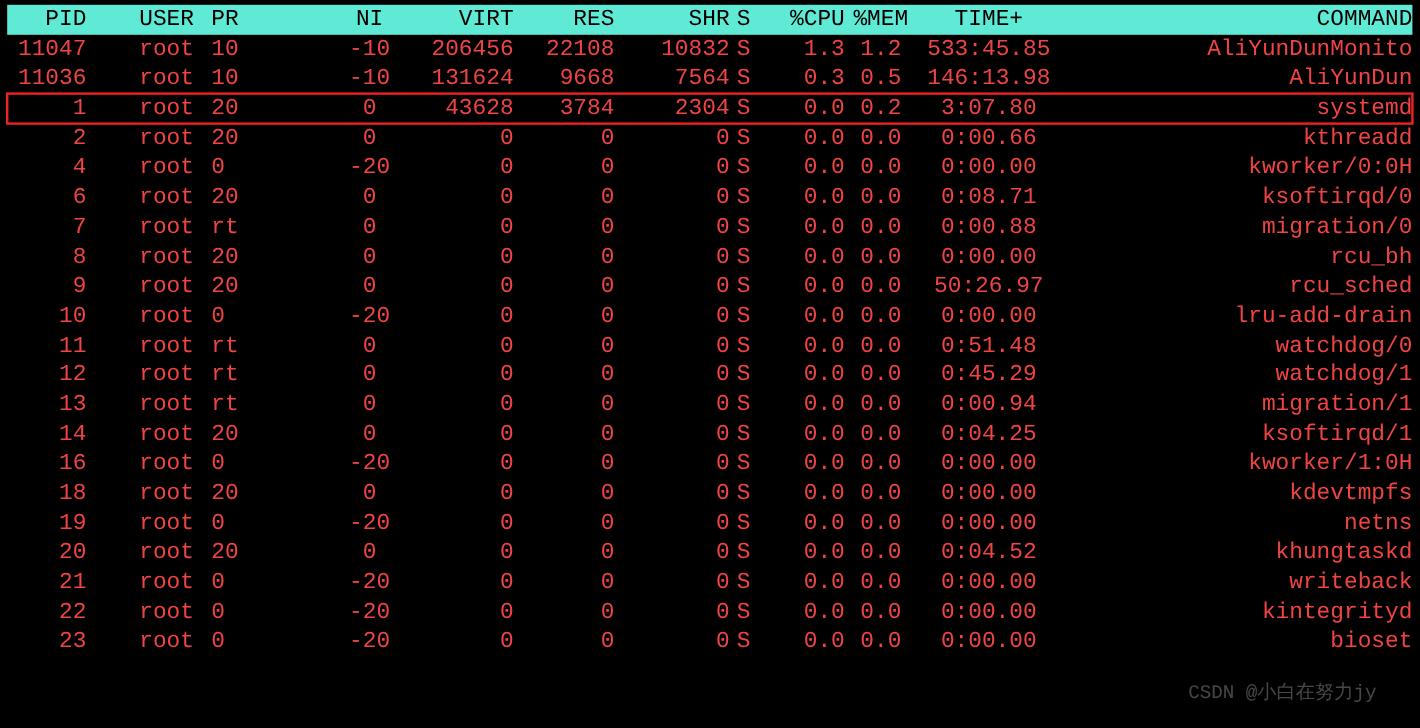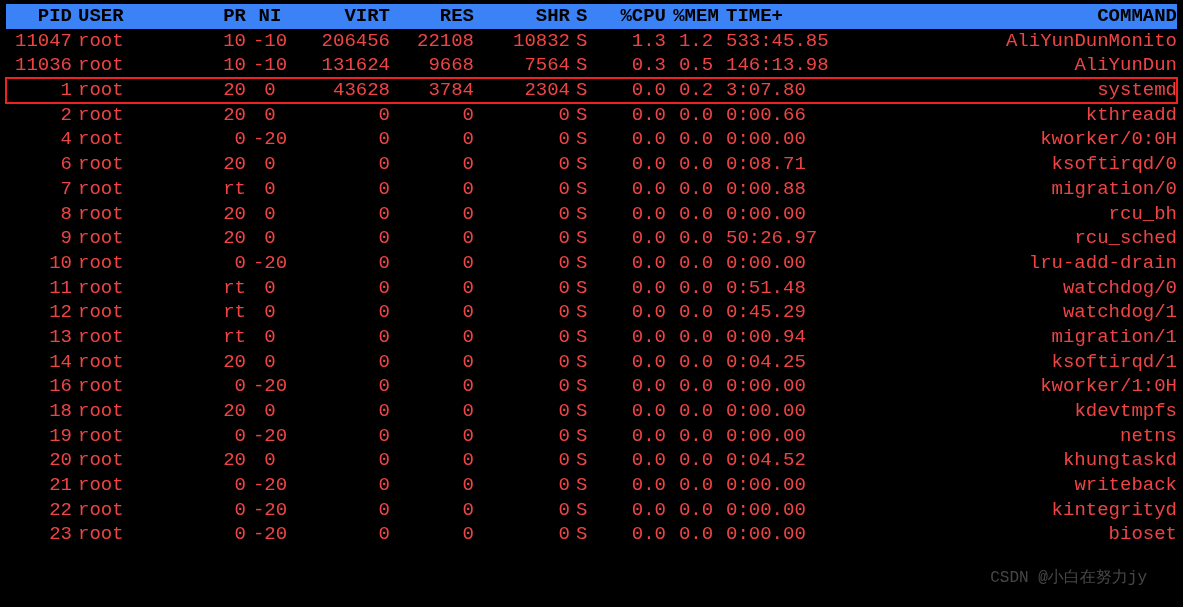--- a/index.html
+++ b/index.html
@@ -13,49 +13,49 @@
       font-family: "Courier New", monospace;
       font-size: 19px;
       line-height: 1.3;
       width: 1183px;
       height: 607px;
       overflow: hidden;
       position: relative;
       padding: 4px 6px;
     }
     .header-row {
-      background: #3b82f6;
+      background: #5eead4;
       color: #000;
-      font-weight: bold;
+      font-weight: normal;
       display: flex;
       white-space: pre;
     }
     .data-row {
       display: flex;
       white-space: pre;
       color: #ef4444;
     }
     .highlight-row {
       outline: 2px solid #e22;
       outline-offset: -1px;
     }
     .col {
       display: inline-block;
     }
     .c-pid { width: 66px; text-align: right; }
-    .c-user { width: 66px; text-align: left; padding-left: 6px; }
-    .c-pr { width: 108px; text-align: right; }
+    .c-user { width: 66px; text-align: left; padding-left: 6px; margin-left: 38px; }
+    .c-pr { width: 108px; text-align: left; }
     .c-ni { width: 48px; text-align: center; }
     .c-virt { width: 96px; text-align: right; }
     .c-res { width: 84px; text-align: right; }
     .c-shr { width: 96px; text-align: right; }
     .c-s { width: 24px; text-align: left; padding-left: 6px; }
     .c-cpu { width: 72px; text-align: right; }
     .c-mem { width: 60px; text-align: center; }
-    .c-time { width: 120px; text-align: left; }
+    .c-time { width: 120px; text-align: center; }
     .c-cmd { flex: 1; text-align: right; padding-left: 6px; }
     .watermark {
       position: absolute;
       bottom: 18px;
       right: 36px;
       color: rgba(200,200,200,0.35);
       font-size: 16px;
       pointer-events: none;
     }
   </style>

